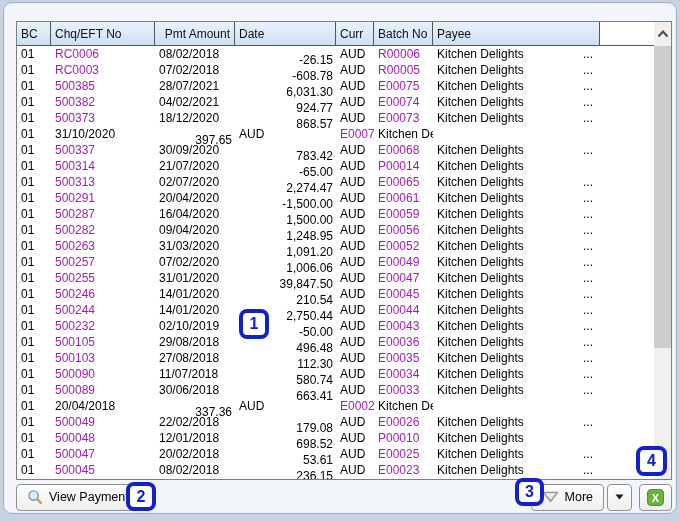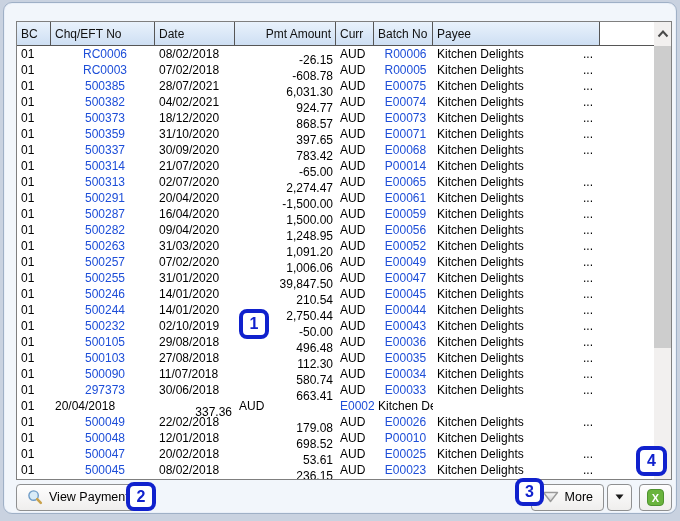--- a/index.html
+++ b/index.html
@@ -32,21 +32,21 @@
   .hcell.right { text-align:right; padding-right:4px; }
   .hcell.filler { background:#fff; border-right:none; }
 
   .grid-body { flex:1; overflow:hidden; }
   .grid-row {
     height:16px; display:grid;
     grid-template-columns:34px 104px 80px 101px 38px 59px 167px 1fr;
     align-items:center; font-size:12px; color:#000; white-space:nowrap;
   }
   .cell { padding-left:4px; overflow:hidden; }
-  .cell.link { color:#1d4ed8;text-align:center; }
+  .cell.link { color:#a21caf; }
   .cell.amount { text-align:right; padding-right:3px; padding-left:0;margin-top:12px; }
   .cell.payee { display:flex; justify-content:space-between; padding-right:7px; }
 
   
   .vscroll { width:17px; background:#f2f0ef; display:flex; flex-direction:column; }
   .scroll-up { height:22px; display:flex; align-items:center; justify-content:center; }
   .scroll-thumb { margin:2px 0 0 0; height:302px; background:#cdcdcd; }
 
   
   .toolbar {
@@ -79,22 +79,22 @@
 </head>
 <body>
 
 <div class="panel">
 
   <div class="grid">
     <div class="grid-cols">
       <div class="grid-header">
         <div class="hcell">BC</div>
         <div class="hcell">Chq/EFT No</div>
+        <div class="hcell right">Pmt Amount</div>
         <div class="hcell">Date</div>
-        <div class="hcell right">Pmt Amount</div>
         <div class="hcell">Curr</div>
         <div class="hcell">Batch No</div>
         <div class="hcell">Payee</div>
         <div class="hcell filler"></div>
       </div>
       <div class="grid-body" id="grid-body">
   <div class="grid-row">
     <div class="cell">01</div>
     <div class="cell link">RC0006</div>
     <div class="cell">08/02/2018</div>
@@ -159,21 +159,20 @@
     <div class="cell link">E00073</div>
     <div class="cell payee">
       <span>Kitchen Delights</span>
       <span>...</span>
     </div>
     <div class="cell"></div>
   </div>
 
   <div class="grid-row">
     <div class="cell">01</div>
-    <div class="cell link">500359</div>
     <div class="cell">31/10/2020</div>
     <div class="cell amount">397.65</div>
     <div class="cell">AUD</div>
     <div class="cell link">E00071</div>
     <div class="cell payee">
       <span>Kitchen Delights</span>
       <span>...</span>
     </div>
     <div class="cell"></div>
   </div>
@@ -383,21 +382,21 @@
     <div class="cell link">E00034</div>
     <div class="cell payee">
       <span>Kitchen Delights</span>
       <span>...</span>
     </div>
     <div class="cell"></div>
   </div>
 
   <div class="grid-row">
     <div class="cell">01</div>
-    <div class="cell link">297373</div>
+    <div class="cell link">500089</div>
     <div class="cell">30/06/2018</div>
     <div class="cell amount">663.41</div>
     <div class="cell">AUD</div>
     <div class="cell link">E00033</div>
     <div class="cell payee">
       <span>Kitchen Delights</span>
       <span>...</span>
     </div>
     <div class="cell"></div>
   </div>

